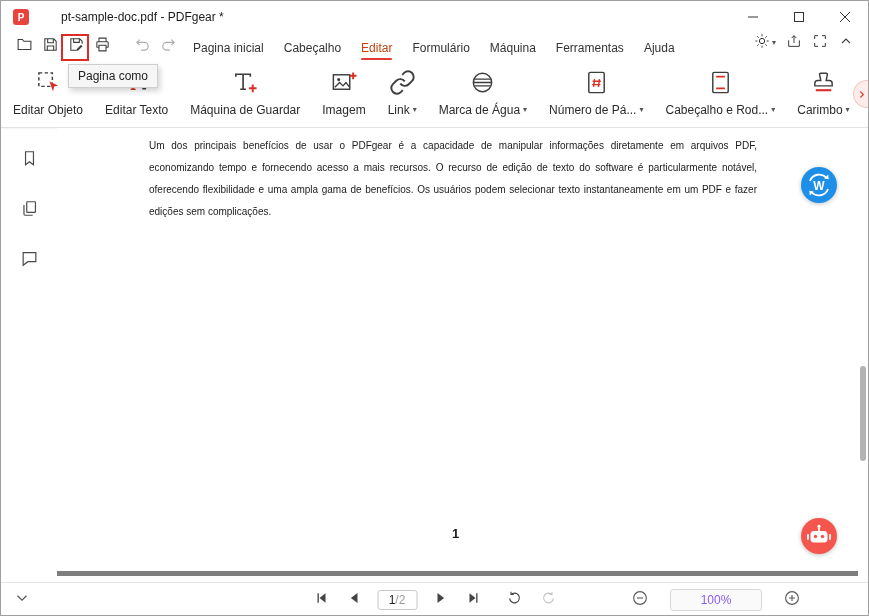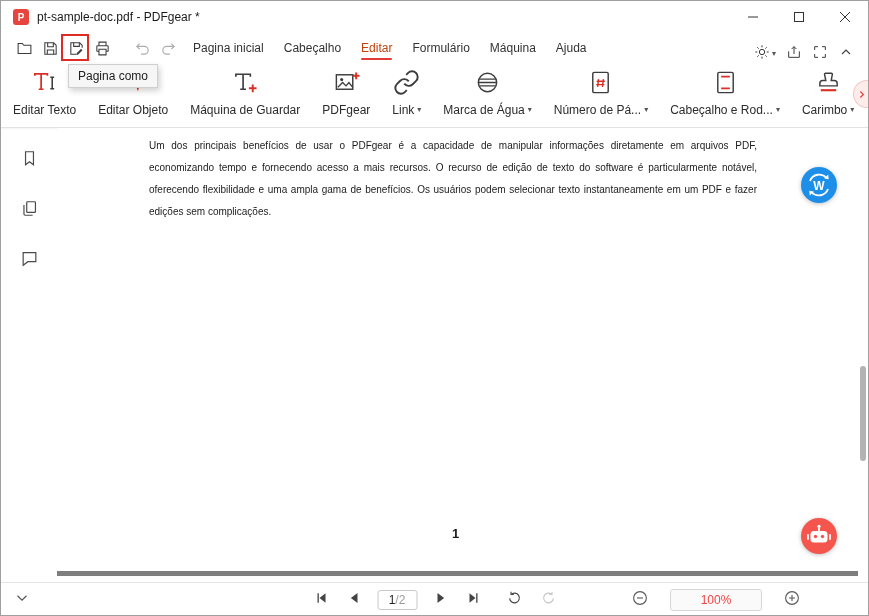--- a/index.html
+++ b/index.html
@@ -8,26 +8,26 @@
   .window {
     position:relative; width:869px; height:616px; background:#fff;
     border:1px solid #9f9f9f; overflow:hidden;
     font-family:"Liberation Sans","DejaVu Sans",sans-serif; color:#222;
   }
   
   .titlebar { display:flex; align-items:center; height:32px; padding-left:12px; }
   .app-icon { width:16px; height:16px; background:#e8443e; border-radius:3px; color:#fff;
     font-size:10px; font-weight:bold; display:flex; align-items:center; justify-content:center;
     margin-right:8px; flex:0 0 auto; }
-  .title { font-size:12px; color:#1a1a1a; white-space:nowrap; }
+  .title { font-size:12px; color:#1a1a1a; white-space:nowrap;margin-left:24px; }
   .win-controls { margin-left:auto; display:flex; height:100%; }
   .win-btn { width:46px; height:32px; border:none; background:transparent;
     display:flex; align-items:center; justify-content:center; }
   
-  .toolbar { position:relative; display:flex; align-items:flex-end; height:30px; padding-left:10px; }
+  .toolbar { position:relative; display:flex; align-items:flex-start; height:30px; padding-left:10px; }
   .qa-group { display:flex; align-items:center; }
   .qa-btn { width:26px; height:26px; border:none; background:transparent;
     display:flex; align-items:center; justify-content:center; }
   .qa-btn.gap-left { margin-left:14px; }
   .qa-btn svg { width:17px; height:17px; }
   .tabs { display:flex; align-items:center; margin-left:2px; height:100%; }
   .tab { position:relative; border:none; background:none; font-size:12px; padding:7px 10px; color:#333; }
   .tab.active { color:#c2410c; }
   .tab.active::after { content:""; position:absolute; left:10px; right:10px; bottom:2px;
     height:2px; background:var(--accent,#e23a35); border-radius:1px; }
@@ -83,21 +83,21 @@
   .nav-btn svg { width:16px; height:16px; }
   .page-box { width:40px; height:20px; border:1px solid #c8c8c8; border-radius:3px; background:#fff;
     display:flex; align-items:center; justify-content:center; font-size:12px; color:#222; }
   .page-box .muted { color:#9a9a9a; }
   .rotate-group { display:flex; align-items:center; gap:14px; margin-left:8px; }
   .zoom-group { position:absolute; right:66px; top:0; height:33px; display:flex; align-items:center; gap:20px; }
   .zoom-btn { border:none; background:none; width:20px; height:20px; display:flex;
     align-items:center; justify-content:center; }
   .zoom-btn svg { width:18px; height:18px; }
   .zoom-box { width:92px; height:22px; border:1px solid #d7d7d7; background:#fafafa; border-radius:3px;
-    font-size:12px; display:flex; align-items:center; justify-content:center; color:#ef4444; }
+    font-size:12px; display:flex; align-items:center; justify-content:center; color:#8b5cf6; }
 </style>
 </head>
 <body>
 
 <div class="window" style="--accent: #e23a35;">
 
   <div class="titlebar">
     <span class="app-icon">P</span>
     <span class="title">pt-sample-doc.pdf - PDFgear *</span>
     <div class="win-controls">
@@ -159,20 +159,21 @@
               <path d="M20 9H9.5a5.5 5.5 0 0 0 0 11H14"></path>
             </svg></span>
         </button>
       </div>
     <nav class="tabs" id="menu-tabs">
         <button class="tab">Pagina inicial</button>
         <button class="tab">Cabeçalho</button>
         <button class="tab active">Editar</button>
         <button class="tab">Formulário</button>
         <button class="tab">Máquina</button>
+        <button class="tab">Ferramentas</button>
         <button class="tab">Ajuda</button>
       </nav>
     <div class="right-icons" id="right-icons">
         <button class="ri-btn">
           <span><svg viewBox="0 0 24 24" fill="none" stroke="#3d3d3d" stroke-width="1.5">
               <circle cx="12" cy="12" r="4"></circle>
               <path d="M12 2v3M12 19v3M2 12h3M19 12h3M4.9 4.9L7 7M17 17l2.1 2.1M19.1 4.9L17 7M7 17l-2.1 2.1"></path>
             </svg></span>
           <span class="caret">▾</span>
         </button>
@@ -198,54 +199,54 @@
 
   <div class="focus-box"></div>
   <div class="tooltip">
     <span>Pagina como</span>
   </div>
 
   <div class="ribbon" id="ribbon-tools">
       <button class="tool">
         <span class="tool-icon">
           <svg viewBox="0 0 28 28" fill="none">
+            <rect x="4" y="4" width="14" height="14" stroke="#3d3d3d" stroke-width="1.5" stroke-dasharray="3.5 2.5"></rect>
+            <path d="M15 13l9 4-4 1.2L18.6 23z" fill="#d93025"></path>
+          </svg>
+        </span>
+        <span class="tool-label">Editar Objeto</span>
+      </button>
+      <button class="tool">
+        <span class="tool-icon">
+          <svg viewBox="0 0 28 28" fill="none">
             <path d="M4 7V5h13v2M10.5 5v16M8 21h5" stroke="#d93025" stroke-width="1.8"></path>
             <path d="M22 8.5v12M20 8.5h4M20 20.5h4" stroke="#3d3d3d" stroke-width="1.6"></path>
           </svg>
         </span>
         <span class="tool-label">Editar Texto</span>
-      </button>
-      <button class="tool">
-        <span class="tool-icon">
-          <svg viewBox="0 0 28 28" fill="none">
-            <rect x="4" y="4" width="14" height="14" stroke="#3d3d3d" stroke-width="1.5" stroke-dasharray="3.5 2.5"></rect>
-            <path d="M15 13l9 4-4 1.2L18.6 23z" fill="#d93025"></path>
-          </svg>
-        </span>
-        <span class="tool-label">Editar Objeto</span>
       </button>
       <button class="tool">
         <span class="tool-icon">
           <svg viewBox="0 0 28 28" fill="none">
             <path d="M4 8V5.5h15V8M11.5 5.5V21M8.5 21h6" stroke="#3d3d3d" stroke-width="1.7"></path>
             <path d="M21.5 16v8M17.5 20h8" stroke="#d93025" stroke-width="2"></path>
           </svg>
         </span>
         <span class="tool-label">Máquina de Guardar</span>
       </button>
       <button class="tool">
         <span class="tool-icon">
           <svg viewBox="0 0 28 28" fill="none">
             <rect x="3.5" y="6" width="17" height="15" stroke="#3d3d3d" stroke-width="1.5"></rect>
             <circle cx="9" cy="11" r="1.6" fill="#3d3d3d"></circle>
             <path d="M5 19l5-5 3.5 3.5 3-3.5 4 5" stroke="#3d3d3d" stroke-width="1.4"></path>
             <path d="M24 3.5v7M20.5 7h7" stroke="#d93025" stroke-width="2"></path>
           </svg>
         </span>
-        <span class="tool-label">PDFgear</span>
+        <span class="tool-label">Imagem</span>
       </button>
       <button class="tool">
         <span class="tool-icon">
           <svg viewBox="0 0 24 24" fill="none" stroke="#3d3d3d" stroke-width="1.7">
             <path d="M10 13a5 5 0 0 0 7.54.54l3-3a5 5 0 0 0-7.07-7.07l-1.72 1.71"></path>
             <path d="M14 11a5 5 0 0 0-7.54-.54l-3 3a5 5 0 0 0 7.07 7.07l1.71-1.71"></path>
           </svg>
         </span>
         <span class="tool-label">Link <span class="caret">▾</span></span>
       </button>

